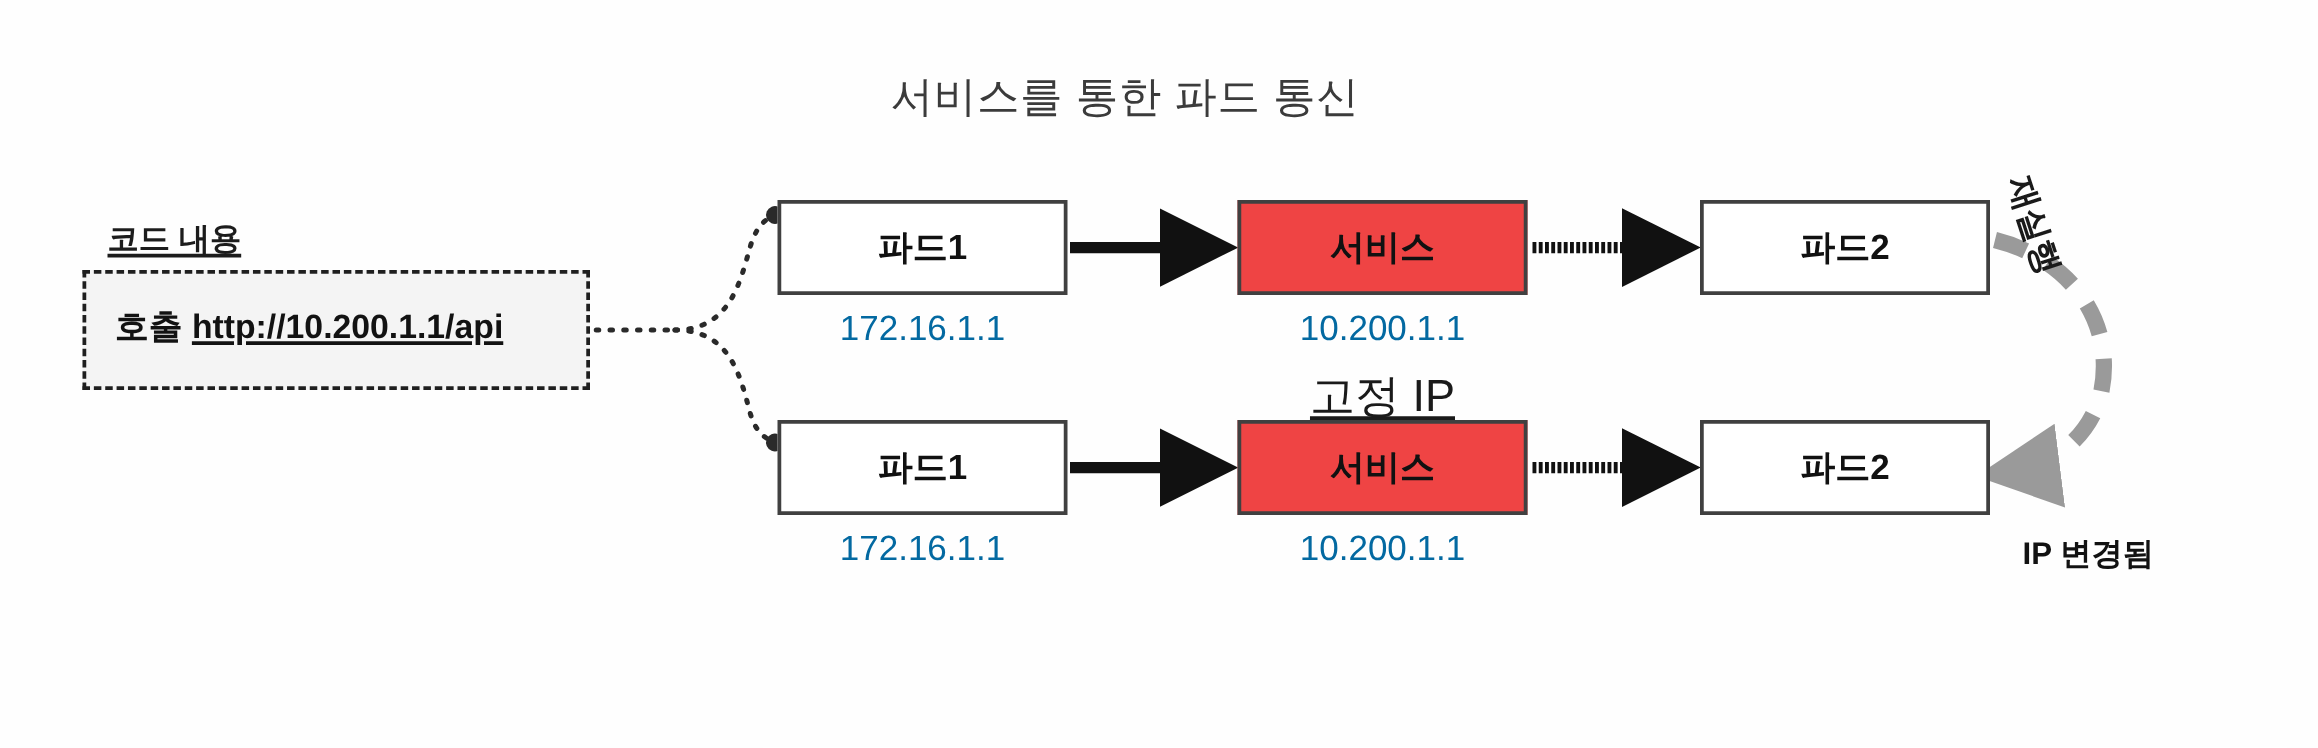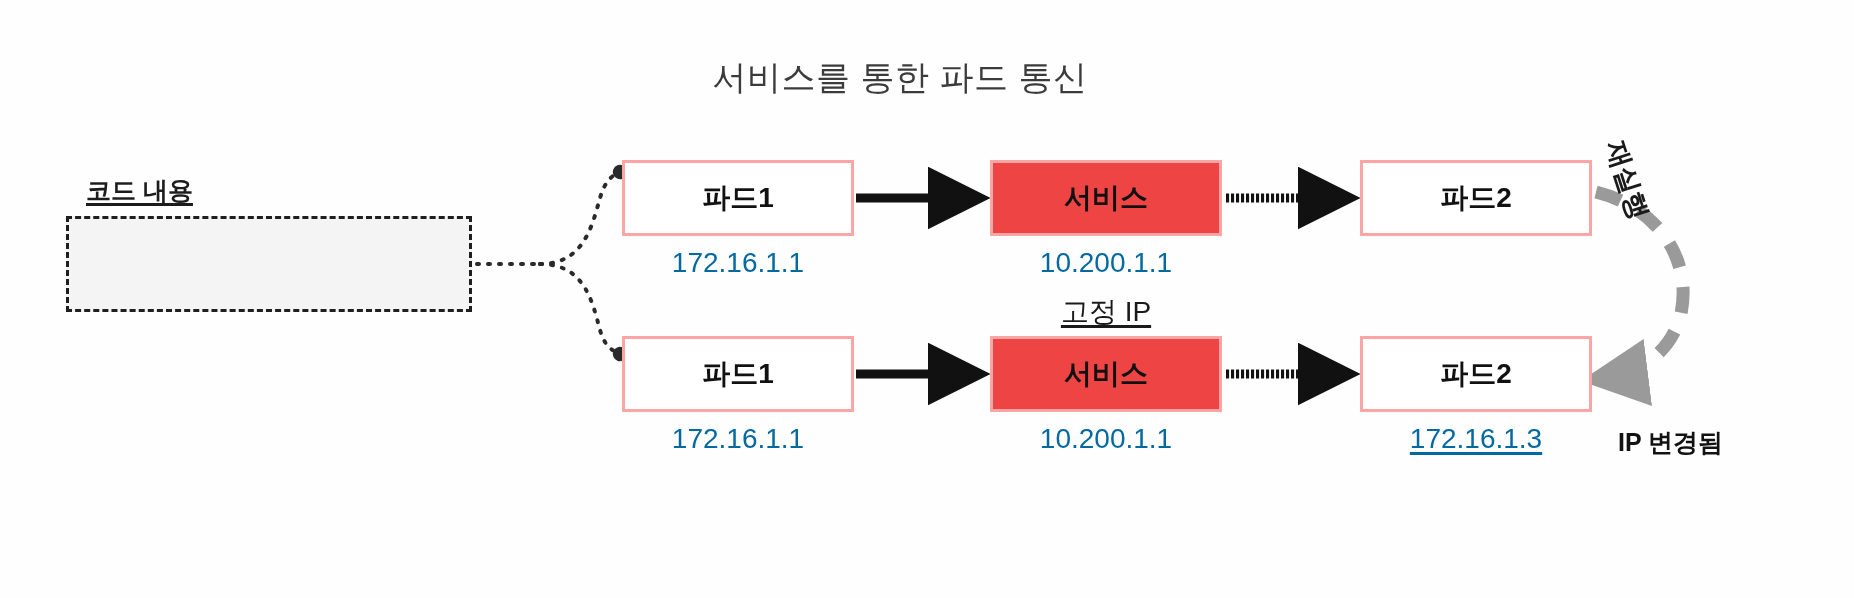--- a/index.html
+++ b/index.html
@@ -63,21 +63,21 @@
   }
   #code-line .url {
     text-decoration: underline;
     text-underline-offset: 3px;
     text-decoration-thickness: 3px;
   }
 
   
   .node {
     box-sizing: border-box;
-    border: 3px solid #fca5a5;
+    border: 3px solid #404040;
     background: #ffffff;
     display: flex;
     align-items: center;
     justify-content: center;
     font-size: 28px;
     font-weight: bold;
     color: #111111;
     height: 76px;
   }
   .node.service {
@@ -111,21 +111,21 @@
   #ip-pod2-top    { left: 1346px; top: 247px; }
   #ip-pod1-bottom    { left: 608px; top: 423px; }
   #ip-service-bottom { left: 976px; top: 423px; }
   #ip-pod2-bottom    { left: 1346px; top: 423px; }
 
   #static-ip-note {
     left: 976px;
     top: 293px;
     width: 260px;
     text-align: center;
-    font-size: 28px;
+    font-size: 36px;
     font-weight: 500;
     color: #1a1a1a;
     text-decoration: underline;
     text-underline-offset: 4px;
     text-decoration-thickness: 3px;
   }
   #ip-changed-note {
     left: 1618px;
     top: 426px;
     font-size: 25px;
@@ -159,20 +159,24 @@
 <body>
 
 <div id="canvas">
 
   <div class="abs" id="diagram-title">서비스를 통한 파드 통신</div>
 
   <div class="abs" id="code-section-label">코드 내용</div>
 
   <div class="abs" id="code-box"></div>
 
+  <div class="abs" id="code-line">
+    <span>호출</span>
+    <span class="url">http://10.200.1.1/api</span>
+  </div>
 
   <svg class="abs" id="connectors" viewBox="0 0 1854 598" xmlns="http://www.w3.org/2000/svg">
     <defs>
       <marker id="arrow-solid" markerWidth="7" markerHeight="7" refX="5.6" refY="3.5" orient="auto">
         <path d="M0,0 L7,3.5 L0,7 z" fill="#111111"></path>
       </marker>
       <marker id="arrow-gray" markerWidth="5.2" markerHeight="5.2" refX="3.4" refY="2.6" orient="auto">
         <path d="M0,0 L5.2,2.6 L0,5.2 z" fill="#9a9a9a"></path>
       </marker>
       <marker id="dot-small" markerWidth="4" markerHeight="4" refX="2" refY="2" orient="auto">
@@ -205,19 +209,18 @@
   <div class="abs ip-label" id="ip-service-top">10.200.1.1</div>
 
   <div class="abs" id="static-ip-note">고정 IP</div>
 
   <div class="abs node" id="node-pod1-bottom">파드1</div>
   <div class="abs node service" id="node-service-bottom">서비스</div>
   <div class="abs node" id="node-pod2-bottom">파드2</div>
 
   <div class="abs ip-label" id="ip-pod1-bottom">172.16.1.1</div>
   <div class="abs ip-label" id="ip-service-bottom">10.200.1.1</div>
-  <div class="abs ip-label underlined" id="ip-pod2-bottom">172.16.1.3</div>
 
   <div class="abs" id="ip-changed-note">IP 변경됨</div>
 
   <div class="abs" id="restart-label">재실행</div>
 
 </div>
 
 </body></html>

